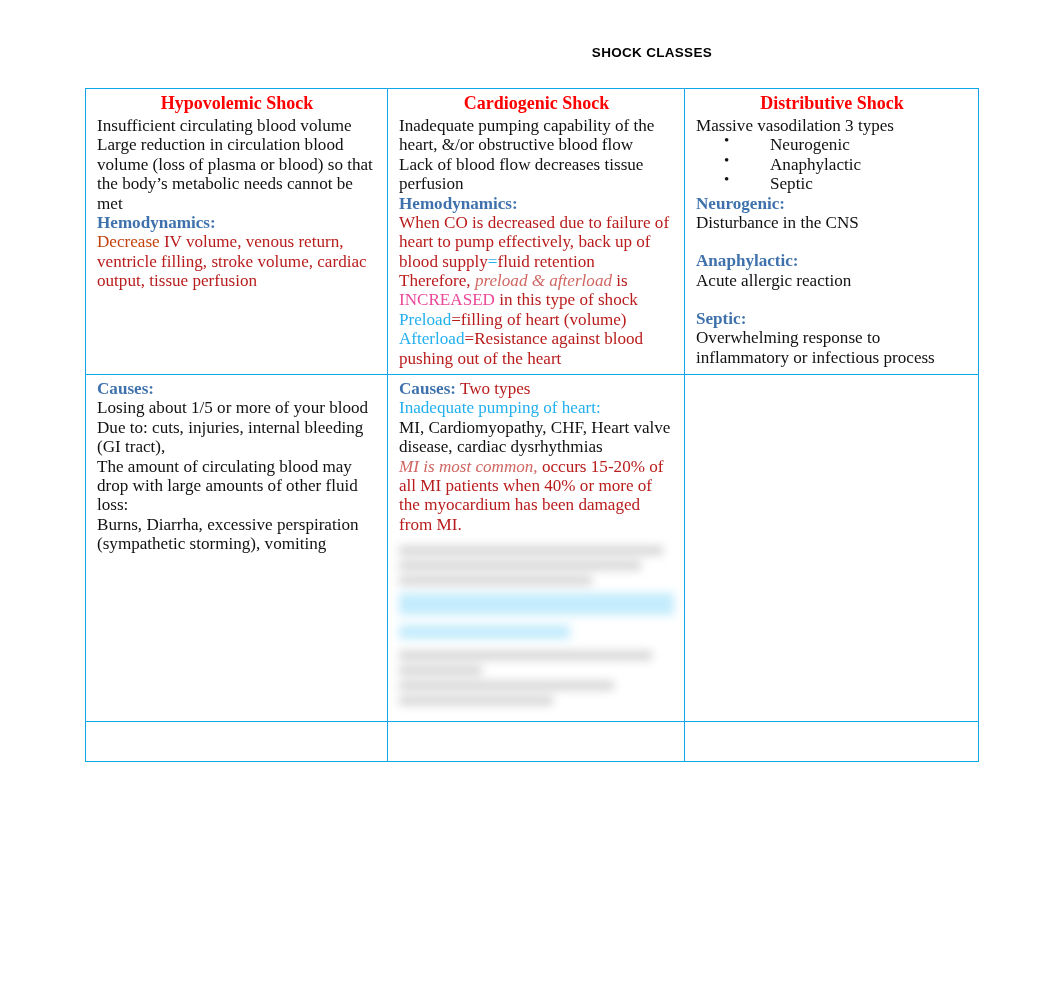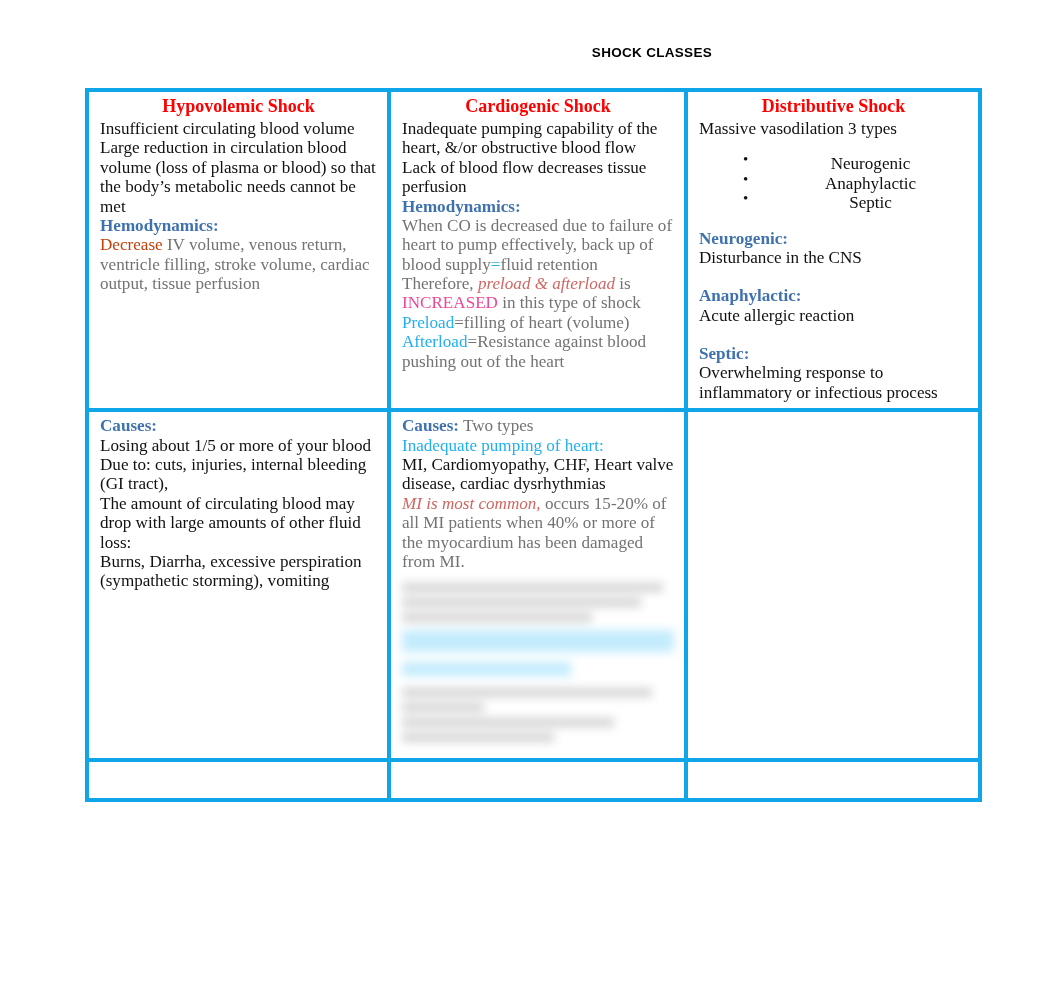--- a/index.html
+++ b/index.html
@@ -36,21 +36,21 @@
     position: absolute;
     left: 85px;
     top: 88px;
     width: 893px;
     border-collapse: collapse;
     table-layout: fixed;
     background: #ffffff;
   }
   .shock-table td {
     vertical-align: top;
-    border: 4px solid #0ea5e9;
+    border: 1px solid #0ea5e9;
     padding: 0 0 0 0;
     background: #ffffff;
   }
   .cell-inner {
     padding: 4px 10px 6px 11px;
   }
 
   
   col.c1 { width: 302px; }
   col.c2 { width: 297px; }
@@ -90,28 +90,27 @@
   .t-red-ital {         
     color: #d06662;
     font-style: italic;
   }
   .t-cyan {             
     color: #23b0ef;
   }
   .t-cyan-eq {
     color: #23b0ef;
   }
-  .normal { color: #737373; font-weight: normal; font-style: normal; }
+  .normal { color: #b91c1c; font-weight: normal; font-style: normal; }
 
   
   ul.bullets {
     list-style: none;
-    margin: 16px;
+    margin: 0;
     padding: 0;
-    text-align: center;
   }
   ul.bullets li {
     font-size: 17.1px;
     line-height: 1.135;
     color: #111111;
     position: relative;
     padding-left: 74px;
   }
   ul.bullets li::before {
     content: "\2022";

